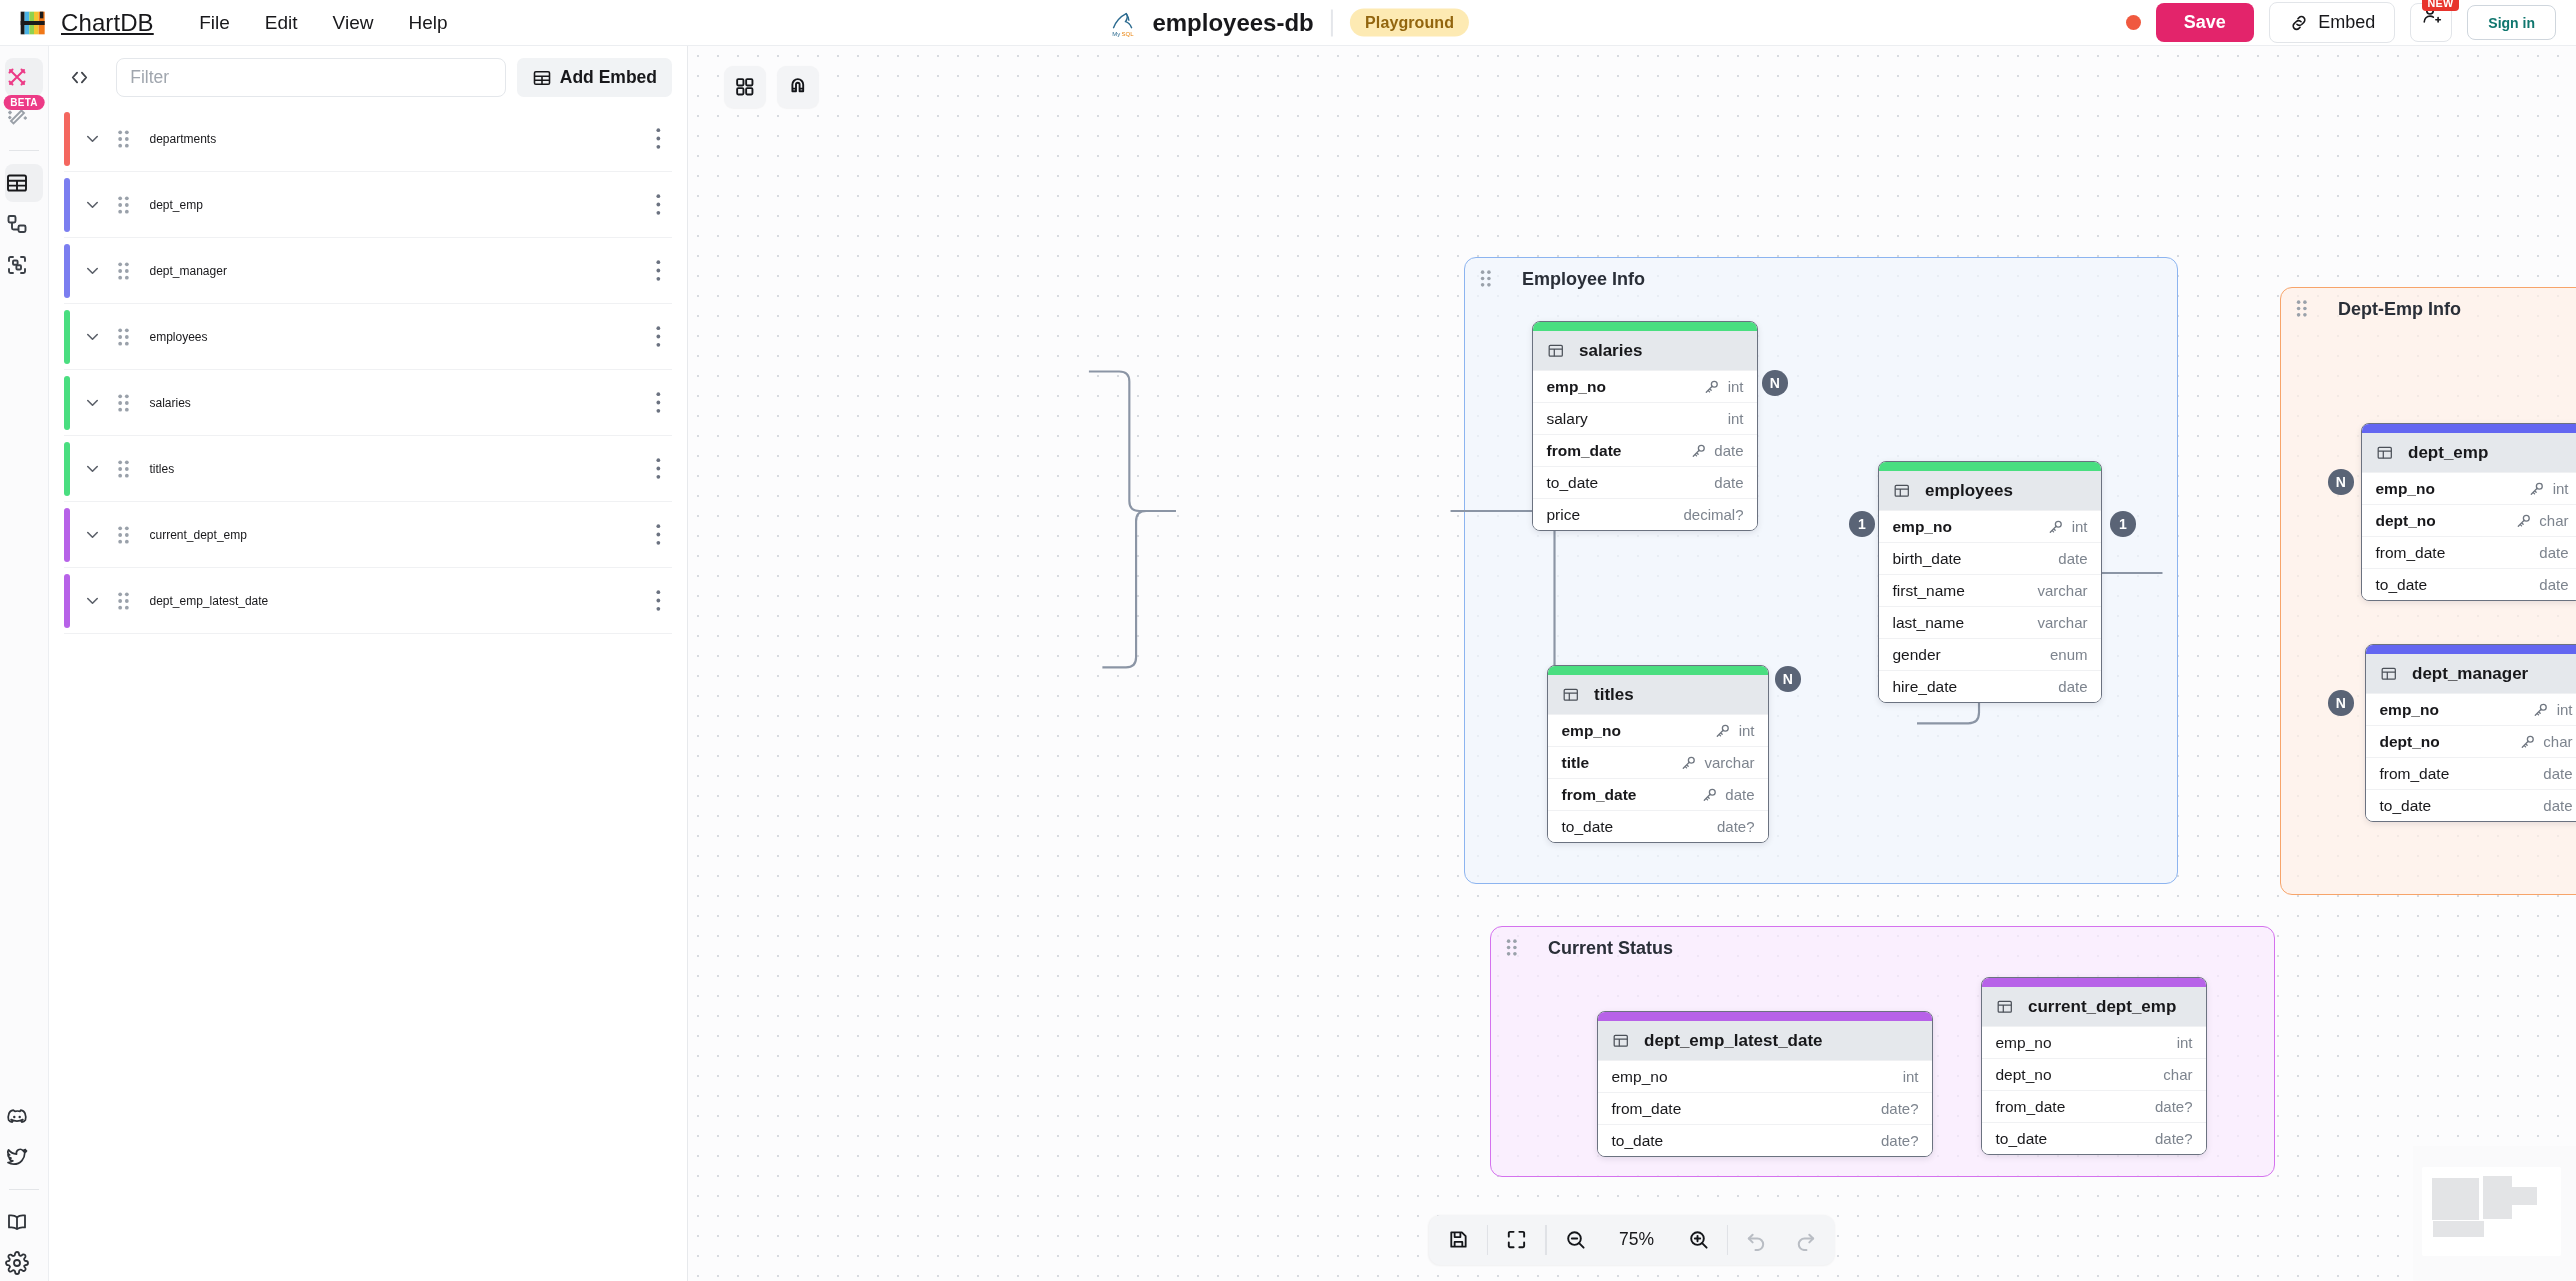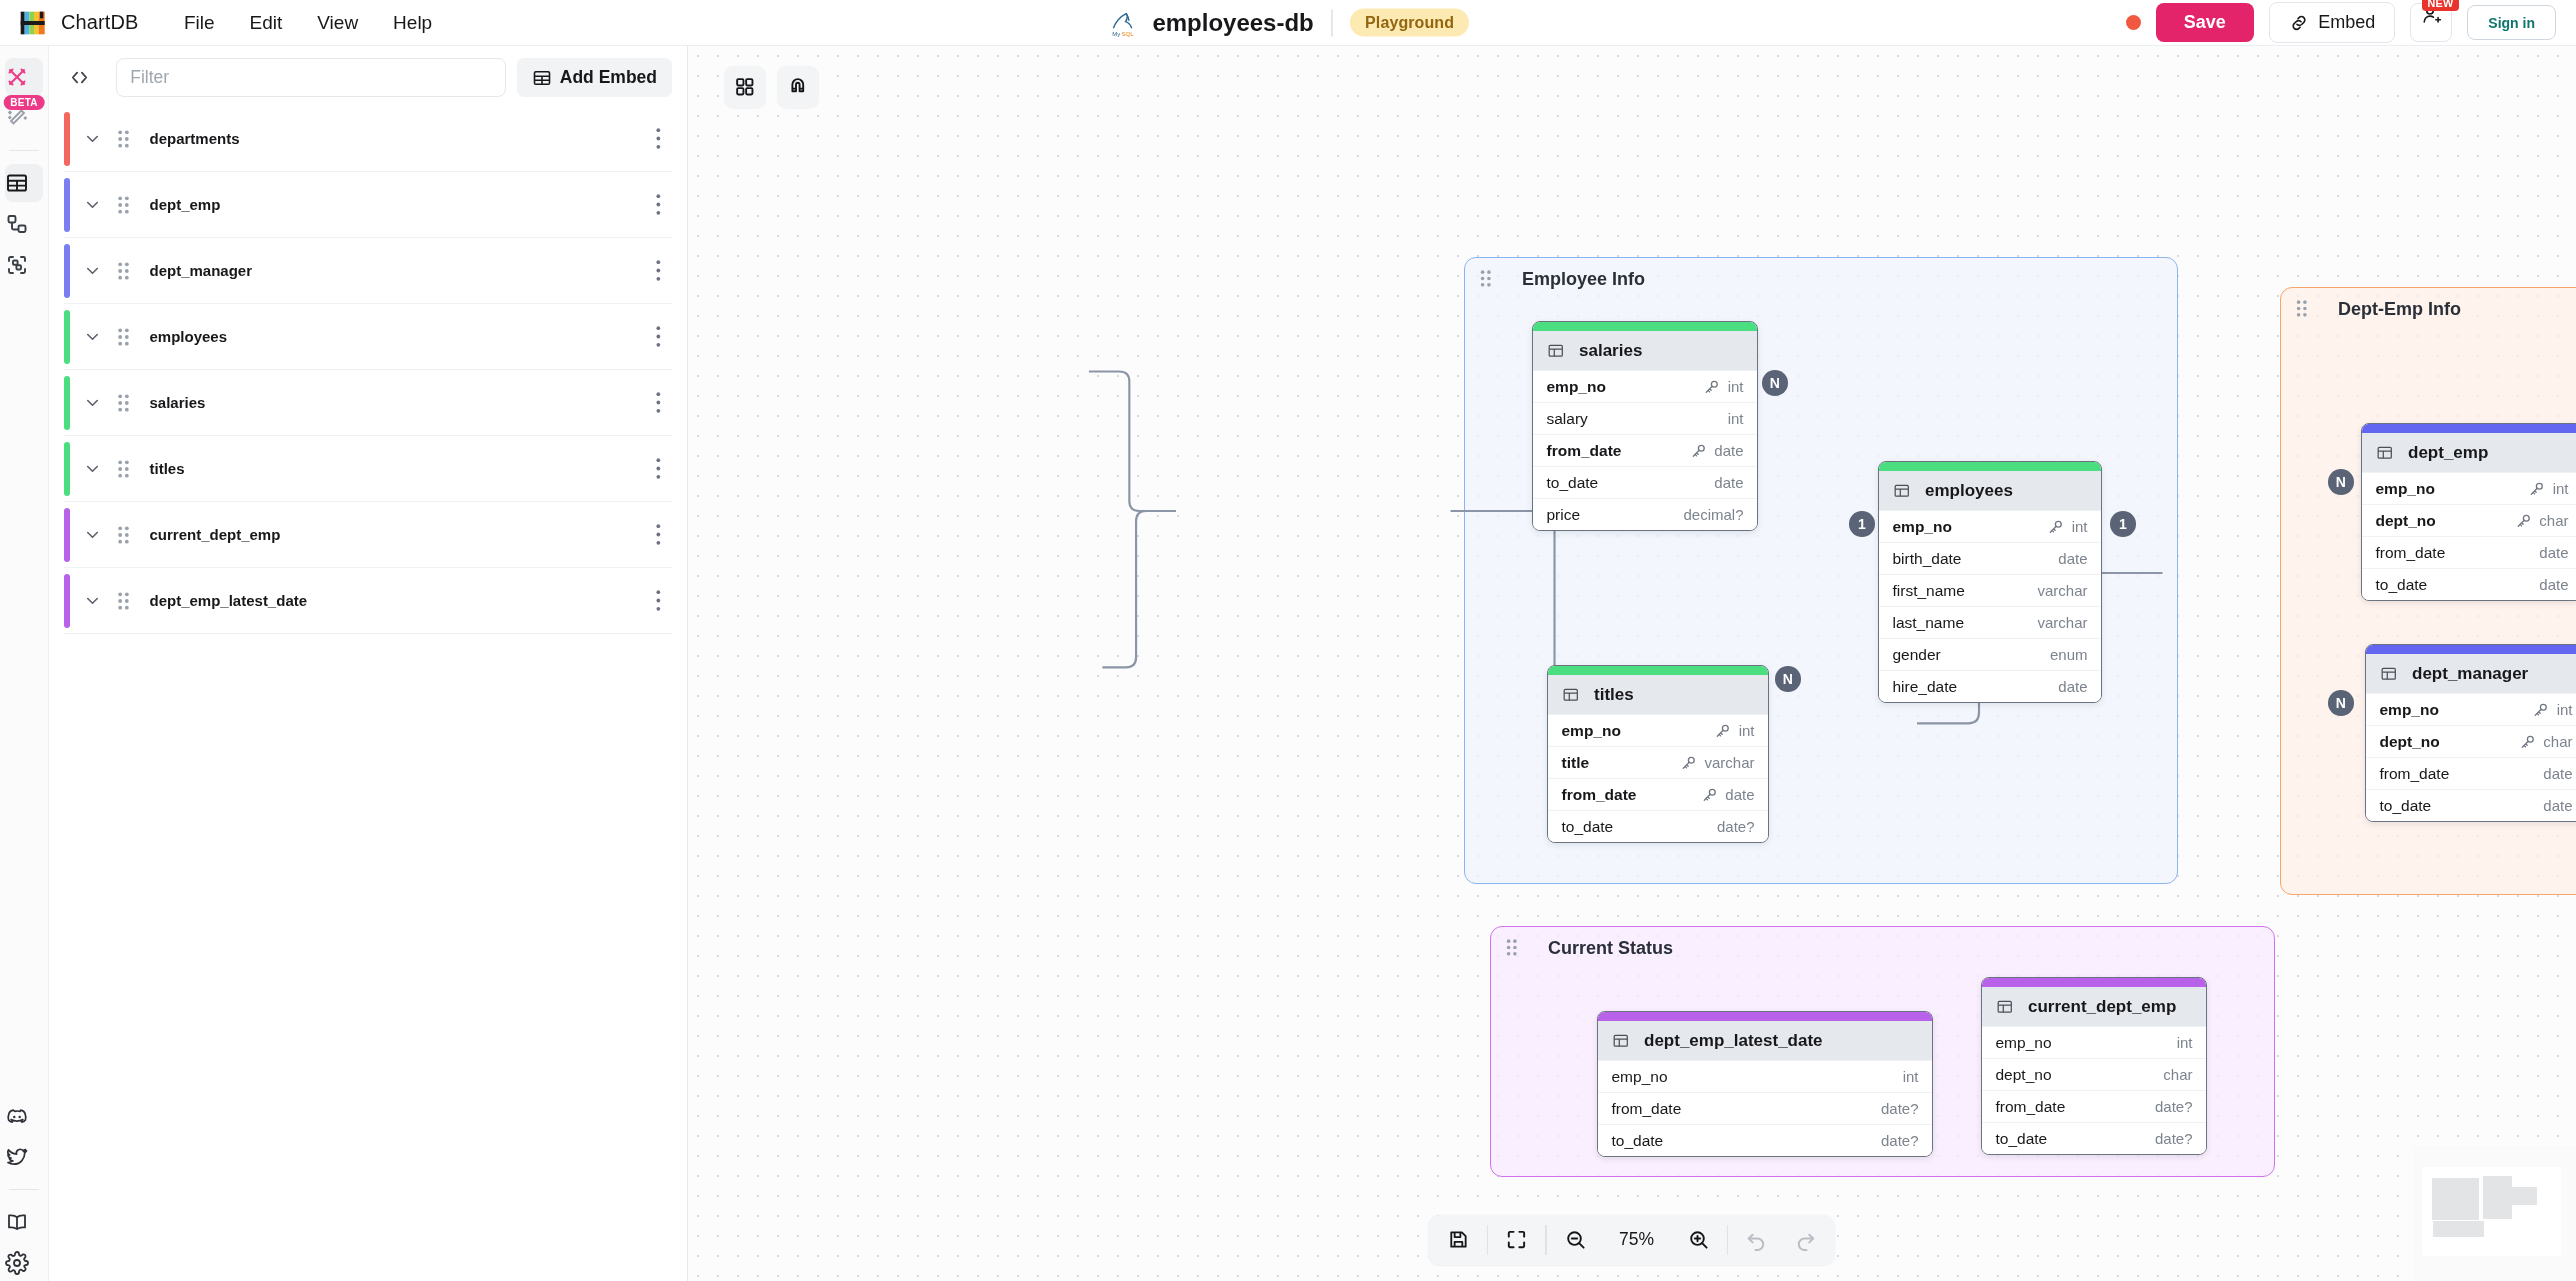--- a/index.html
+++ b/index.html
@@ -14,21 +14,21 @@
   
   .topbar {
     height: 46px; min-height: 46px;
     display: flex; align-items: center;
     background: #fff;
     border-bottom: 0.7px solid #eceef1;
     position: relative;
   }
   .brand { display: flex; align-items: center; gap: 12px; padding-left: 19px; }
   .logo-mark { width: 30px; height: 28px; display: block; }
-  .brand-name { font-size: 20px; font-weight: 400; color: #18181b; letter-spacing: 0.1px; }
+  .brand-name { font-size: 24px; font-weight: 400; color: #18181b; letter-spacing: 0.1px; text-decoration: underline; }
   .menu { display: flex; align-items: center; gap: 0; margin-left: 28px; }
   .menu-item {
     font-size: 19px; color: #18181b; padding: 5.4px 17.5px; border-radius: 5.4px;
     cursor: pointer; white-space: nowrap;
   }
 
   .title-center {
     position: absolute; left: 50%; top: 50%; transform: translate(-50%,-50%);
     display: flex; align-items: center; gap: 13.5px;
   }
@@ -125,21 +125,21 @@
   .table-row {
     position: relative; display: flex; align-items: center;
     height: 66px; border-bottom: 0.7px solid #f0f1f3;
     padding-left: 19px; cursor: pointer;
   }
   .row-color {
     position: absolute; left: 0; top: 5.4px; bottom: 5.4px; width: 6px; border-radius: 4px;
   }
   .chev { color: #5b6069; margin-right: 13.5px; display: flex; align-items: center; }
   .grip { margin-right: 19px; display: flex; align-items: center; }
-  .row-label { font-size: 15px; color: #18181b; font-weight: bold; }
+  .row-label { font-size: 12px; color: #18181b; }
   .row-more { margin-left: auto; margin-right: 5.4px; display: flex; align-items: center; padding: 5.4px; }
 
   
   .canvas {
     flex: 1; position: relative; overflow: hidden;
     background-color: #fcfcfd;
     background-image: radial-gradient(#d7dadf 0.9px, transparent 0.9px);
     background-size: 20px 20px;
   }
   .canvas-tools {

